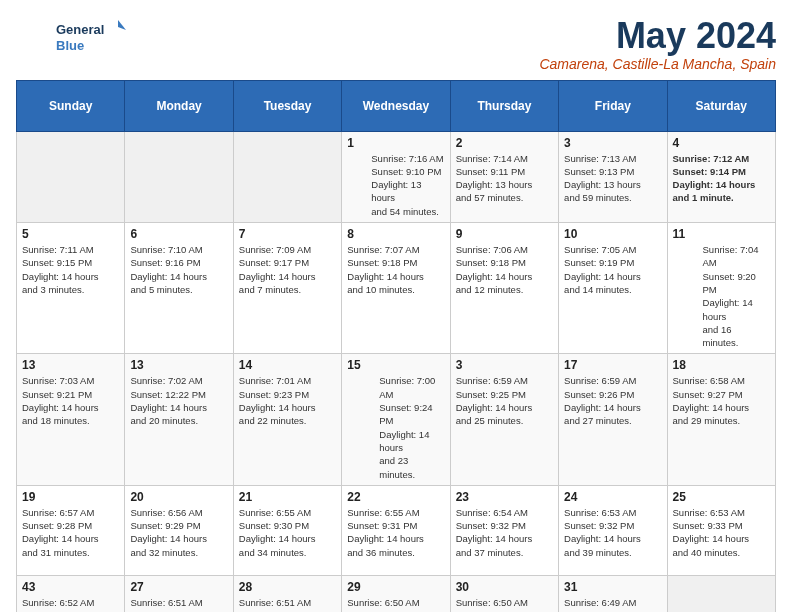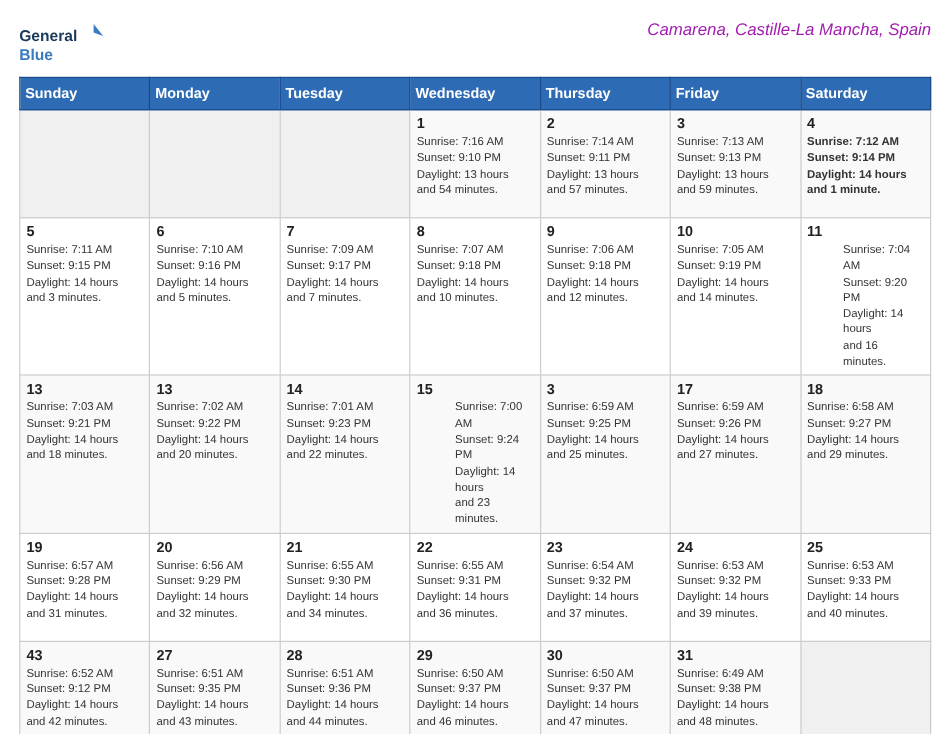--- a/index.html
+++ b/index.html
@@ -13,47 +13,48 @@
     .header-area {
       display: flex;
       justify-content: space-between;
       align-items: flex-start;
       margin-bottom: 8px;
     }
     .logo {
       display: flex;
       align-items: center;
       gap: 4px;
+      margin-left: 40px;
     }
     .title-area {
       text-align: right;
     }
     .month-title {
       font-size: 36px;
       font-weight: bold;
       color: #1a3a5c;
       line-height: 1.1;
     }
     .subtitle {
       font-size: 14px;
-      color: #a21caf;
+      color: #c2410c;
       font-style: italic;
     }
     table {
       width: 100%;
       border-collapse: collapse;
       table-layout: fixed;
     }
     thead tr th {
       background-color: #2d6bb5;
       color: #fff;
       font-size: 12px;
       font-weight: bold;
-      padding: 6px 4px;
-      text-align: left;
+      padding: 18px 4px;
+      text-align: center;
       border: 1px solid #1a4a8a;
     }
     tbody tr td {
       border: 1px solid #ccc;
       vertical-align: top;
       padding: 4px 5px;
       font-size: 10px;
       color: #333;
       height: 90px;
       background: #fff;
@@ -81,20 +82,21 @@
 
 <div class="header-area">
   <div class="logo">
   <svg width="70" height="40" viewBox="0 0 70 40" xmlns="http://www.w3.org/2000/svg">
     <text x="0" y="18" font-size="13" font-weight="bold" font-family="Arial" fill="#1a3a5c">General</text>
     <text x="0" y="34" font-size="13" font-weight="bold" font-family="Arial" fill="#3a7abf">Blue</text>
     <polygon points="62,4 70,14 62,11" fill="#3a7abf"></polygon>
   </svg>
 </div>
   <div class="title-area">
+    <div class="month-title">May 2024</div>
     <div class="subtitle">Camarena, Castille-La Mancha, Spain</div>
   </div>
 </div>
 
 <table>
   <thead>
     <tr>
     <th>Sunday</th>
         <th>Monday</th>
         <th>Tuesday</th>
@@ -104,21 +106,21 @@
         <th>Saturday</th>
       </tr>
   </thead>
   <tbody id="calendar-body">
   <tr>
         <td class="empty-cell"></td>
         <td class="empty-cell"></td>
         <td class="empty-cell"></td>
         <td>
           <div class="day-num">1</div>
-          <div class="day-info" style="white-space: pre-line;">Sunrise: 7:16 AM
+          <div class="day-info" style="white-space: pre-line; margin-left: 24px;">Sunrise: 7:16 AM
 Sunset: 9:10 PM
 Daylight: 13 hours
 and 54 minutes.</div>
         </td>
         <td>
           <div class="day-num">2</div>
           <div class="day-info" style="white-space: pre-line;">Sunrise: 7:14 AM
 Sunset: 9:11 PM
 Daylight: 13 hours
 and 57 minutes.</div>
@@ -193,21 +195,21 @@
         <td>
           <div class="day-num">13</div>
           <div class="day-info" style="white-space: pre-line;">Sunrise: 7:03 AM
 Sunset: 9:21 PM
 Daylight: 14 hours
 and 18 minutes.</div>
         </td>
         <td>
           <div class="day-num">13</div>
           <div class="day-info" style="white-space: pre-line;">Sunrise: 7:02 AM
-Sunset: 9:22 PM
+Sunset: 12:22 PM
 Daylight: 14 hours
 and 20 minutes.</div>
         </td>
         <td>
           <div class="day-num">14</div>
           <div class="day-info" style="white-space: pre-line;">Sunrise: 7:01 AM
 Sunset: 9:23 PM
 Daylight: 14 hours
 and 22 minutes.</div>
         </td>

